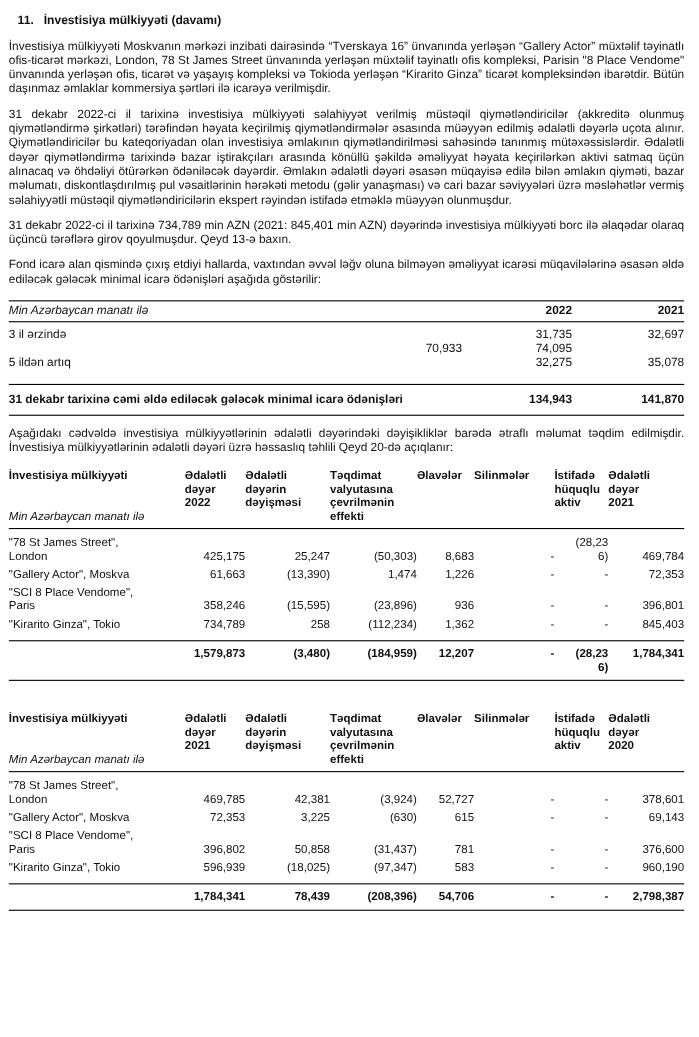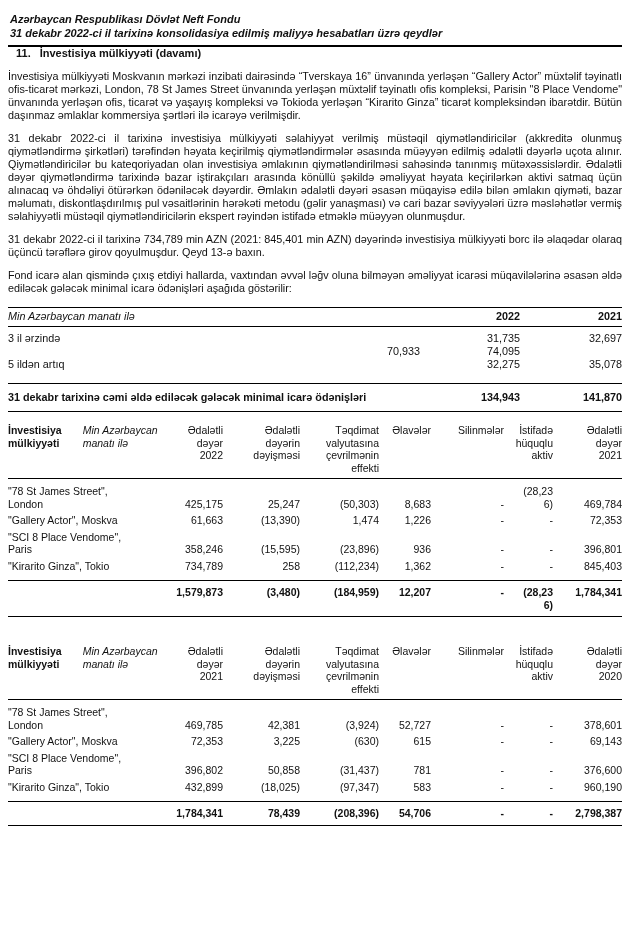--- a/index.html
+++ b/index.html
@@ -28,42 +28,38 @@
   .t1-head .year { font-weight:bold; text-align:right; }
   .t1-body { padding-top:5px; }
   .t1-total { margin-top:12px; border-top:1.2px solid #000; border-bottom:1.8px solid #000;
     padding:7px 0; font-weight:bold; }
   
   .fvt { font-size:10.5px; line-height:12.5px; }
   .fvt-2022 { margin-top:12px; }
   .fvt-2021 { margin-top:28px; }
   .g8 { display:grid; grid-template-columns:160px 55px 77px 79px 52px 73px 49px 69px; }
   .fv-head { padding-bottom:4px; border-bottom:1.4px solid #000; }
-  .fv-head .col-h { font-weight:normal; text-align:right; white-space:pre-line; }
-  .fv-first { display:flex; justify-content:space-between; }
+  .fv-head .col-h { font-weight:bold; text-align:left; white-space:pre-line; }
+  .fv-first { display:flex; flex-direction:column; justify-content:space-between; }
   .fv-title { font-weight:bold; }
   .fv-unit { font-style:italic; }
   .fv-body { padding:6px 0 8px 0; }
   .fv-row { align-items:end; }
   .fv-row + .fv-row { margin-top:4px; }
   .fv-row .label { white-space:pre-line; }
   .fv-row .num { white-space:pre-line; }
   .fv-total { border-top:1.2px solid #000; border-bottom:1.6px solid #000;
     padding:5px 0; font-weight:bold; align-items:start; }
   .fv-total .num { white-space:pre-line; }
 </style>
 </head>
 <body>
 
 <div class="page">
 
-  <div class="doc-header">
-    <div>Azərbaycan Respublikası Dövlət Neft Fondu</div>
-    <div>31 dekabr 2022-ci il tarixinə konsolidasiya edilmiş maliyyə hesabatları üzrə qeydlər</div>
-  </div>
 
   <div class="section-heading">
     <span class="num">11.</span><span>İnvestisiya mülkiyyəti (davamı)</span>
   </div>
 
   <p class="body-par">İnvestisiya mülkiyyəti Moskvanın mərkəzi inzibati dairəsində “Tverskaya 16” ünvanında yerləşən “Gallery Actor” müxtəlif təyinatlı ofis-ticarət mərkəzi, London, 78 St James Street ünvanında yerləşən müxtəlif təyinatlı ofis kompleksi, Parisin "8 Place Vendome" ünvanında yerləşən ofis, ticarət və yaşayış kompleksi və Tokioda yerləşən “Kirarito Ginza” ticarət kompleksindən ibarətdir. Bütün daşınmaz əmlaklar kommersiya şərtləri ilə icarəyə verilmişdir.</p>
   <p class="body-par">31 dekabr 2022-ci il tarixinə investisiya mülkiyyəti səlahiyyət verilmiş müstəqil qiymətləndiricilər (akkreditə olunmuş qiymətləndirmə şirkətləri) tərəfindən həyata keçirilmiş qiymətləndirmələr əsasında müəyyən edilmiş ədalətli dəyərlə uçota alınır. Qiymətləndiricilər bu kateqoriyadan olan investisiya əmlakının qiymətləndirilməsi sahəsində tanınmış mütəxəssislərdir. Ədalətli dəyər qiymətləndirmə tarixində bazar iştirakçıları arasında könüllü şəkildə əməliyyat həyata keçirilərkən aktivi satmaq üçün alınacaq və öhdəliyi ötürərkən ödəniləcək dəyərdir. Əmlakın ədalətli dəyəri əsasən müqayisə edilə bilən əmlakın qiyməti, bazar məlumatı, diskontlaşdırılmış pul vəsaitlərinin hərəkəti metodu (gəlir yanaşması) və cari bazar səviyyələri üzrə məsləhətlər vermiş səlahiyyətli müstəqil qiymətləndiricilərin ekspert rəyindən istifadə etməklə müəyyən olunmuşdur.</p>
   <p class="body-par">31 dekabr 2022-ci il tarixinə 734,789 min AZN (2021: 845,401 min AZN) dəyərində investisiya mülkiyyəti borc ilə əlaqədar olaraq üçüncü tərəflərə girov qoyulmuşdur. Qeyd 13-ə baxın.</p>
   <p class="body-par">Fond icarə alan qismində çıxış etdiyi hallarda, vaxtından əvvəl ləğv oluna bilməyən əməliyyat icarəsi müqavilələrinə əsasən əldə ediləcək gələcək minimal icarə ödənişləri aşağıda göstərilir:</p>
 
@@ -89,20 +85,21 @@
         <div class="num">35,078</div>
       </div>
     </div>
     <div class="t1-total g3">
       <div>31 dekabr tarixinə cəmi əldə ediləcək gələcək minimal icarə ödənişləri</div>
       <div class="num">134,943</div>
       <div class="num">141,870</div>
     </div>
   </div>
 
+  <p class="body-par">Aşağıdakı cədvəldə investisiya mülkiyyətlərinin ədalətli dəyərindəki dəyişikliklər barədə ətraflı məlumat təqdim edilmişdir. İnvestisiya mülkiyyətlərinin ədalətli dəyəri üzrə həssaslıq təhlili Qeyd 20-də açıqlanır:</p>
 
   <div class="fvt fvt-2022">
     <div class="fv-head g8">
       <div class="fv-first">
         <div class="fv-title">İnvestisiya mülkiyyəti</div>
         <div class="fv-unit">Min Azərbaycan manatı ilə</div>
       </div>
       <div class="col-h">Ədalətli
 dəyər
 2022</div>
@@ -233,21 +230,21 @@
         <div class="num">396,802</div>
         <div class="num">50,858</div>
         <div class="num">(31,437)</div>
         <div class="num">781</div>
         <div class="num">-</div>
         <div class="num">-</div>
         <div class="num">376,600</div>
       </div>
       <div class="fv-row g8">
         <div class="label">"Kirarito Ginza", Tokio</div>
-        <div class="num">432,899</div>
+        <div class="num">596,939</div>
         <div class="num">(18,025)</div>
         <div class="num">(97,347)</div>
         <div class="num">583</div>
         <div class="num">-</div>
         <div class="num">-</div>
         <div class="num">960,190</div>
       </div>
     </div>
     <div class="fv-total g8">
       <div></div>

